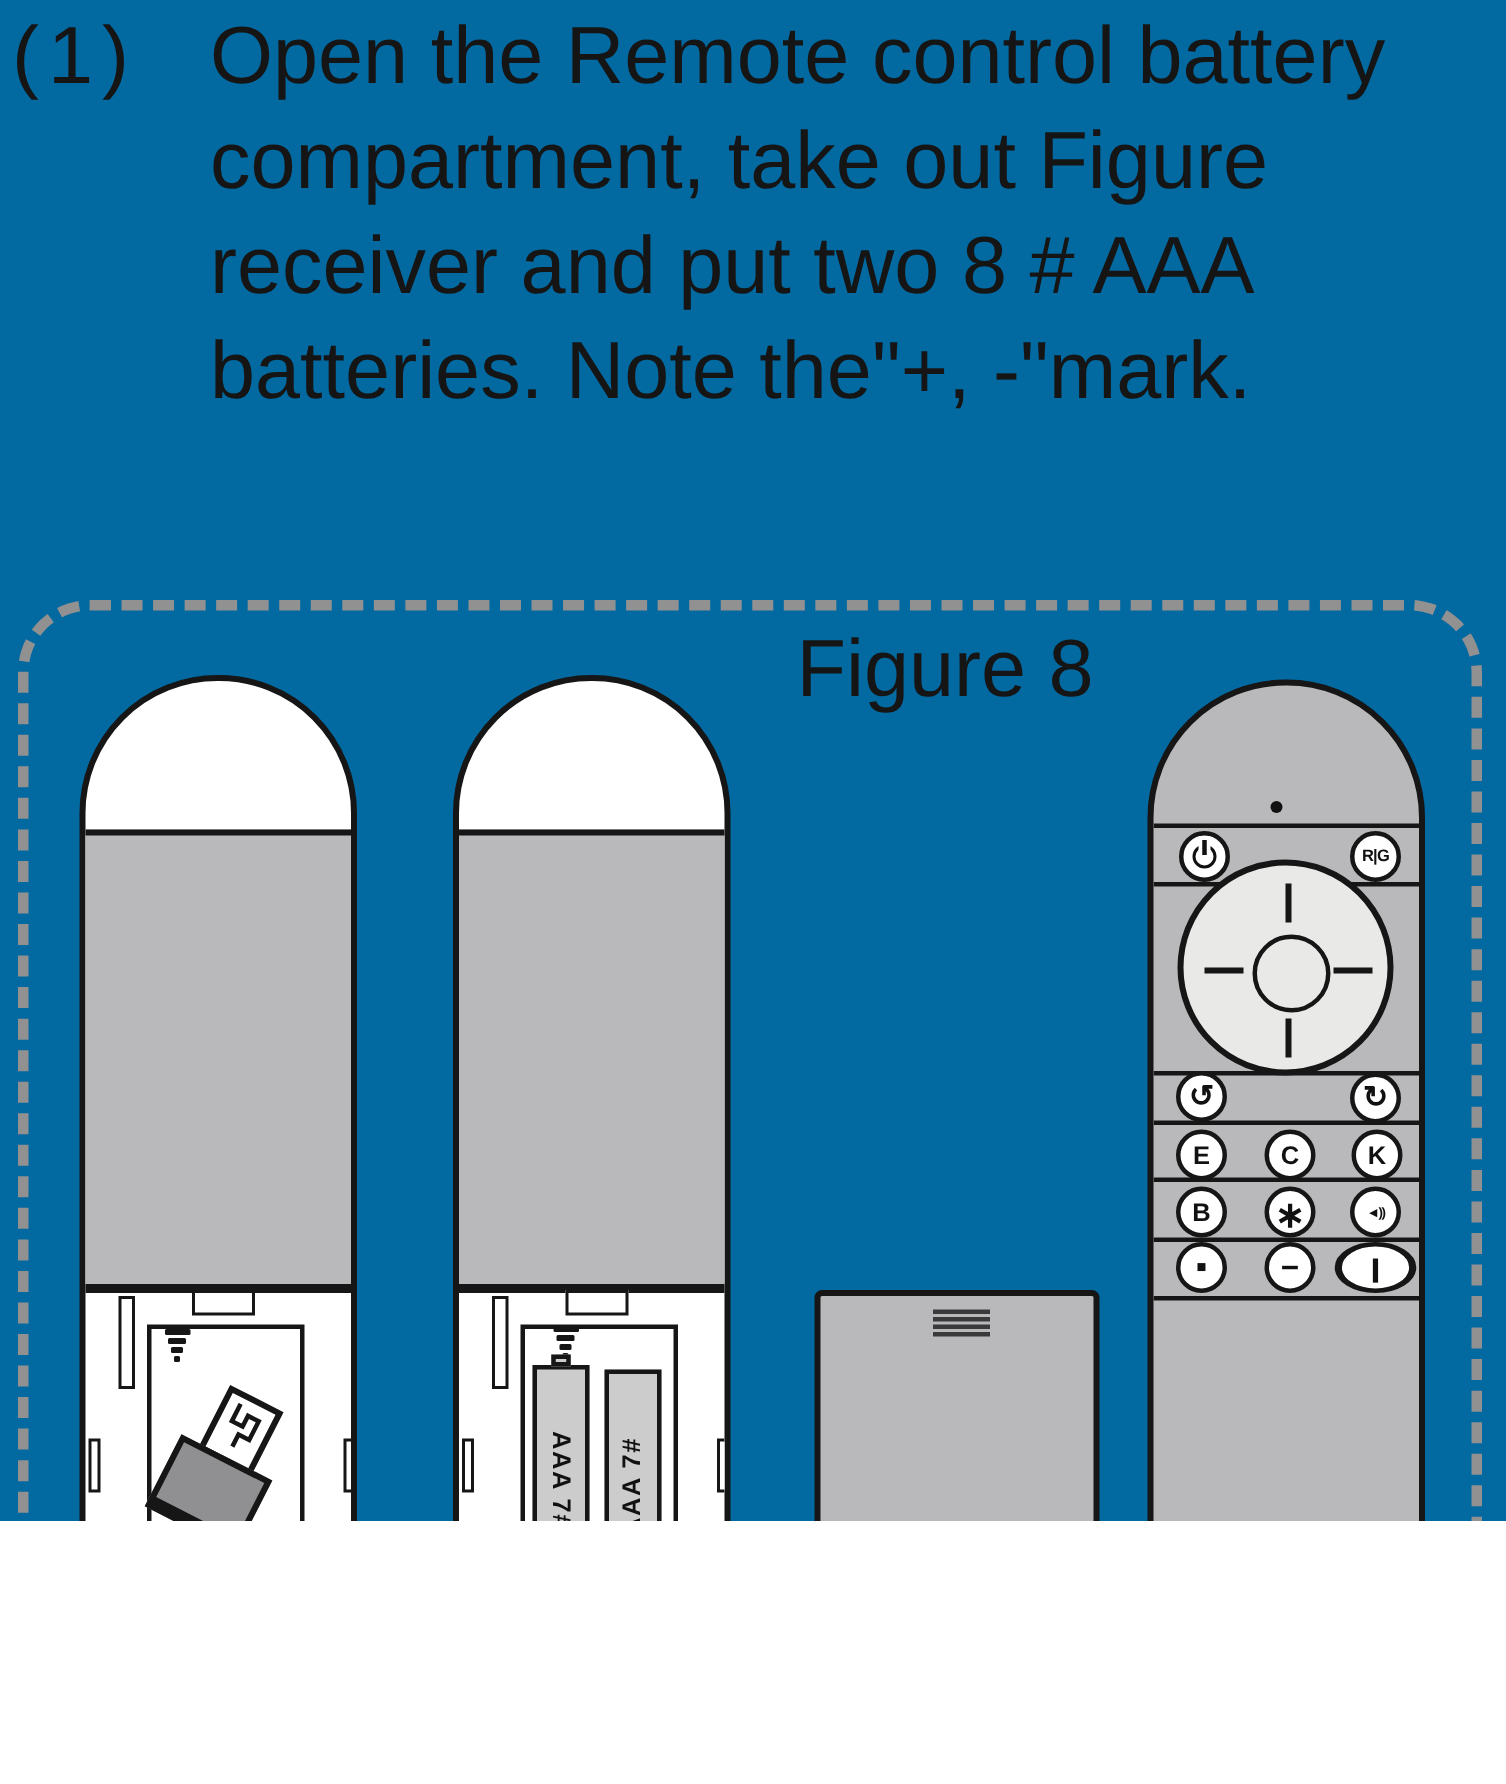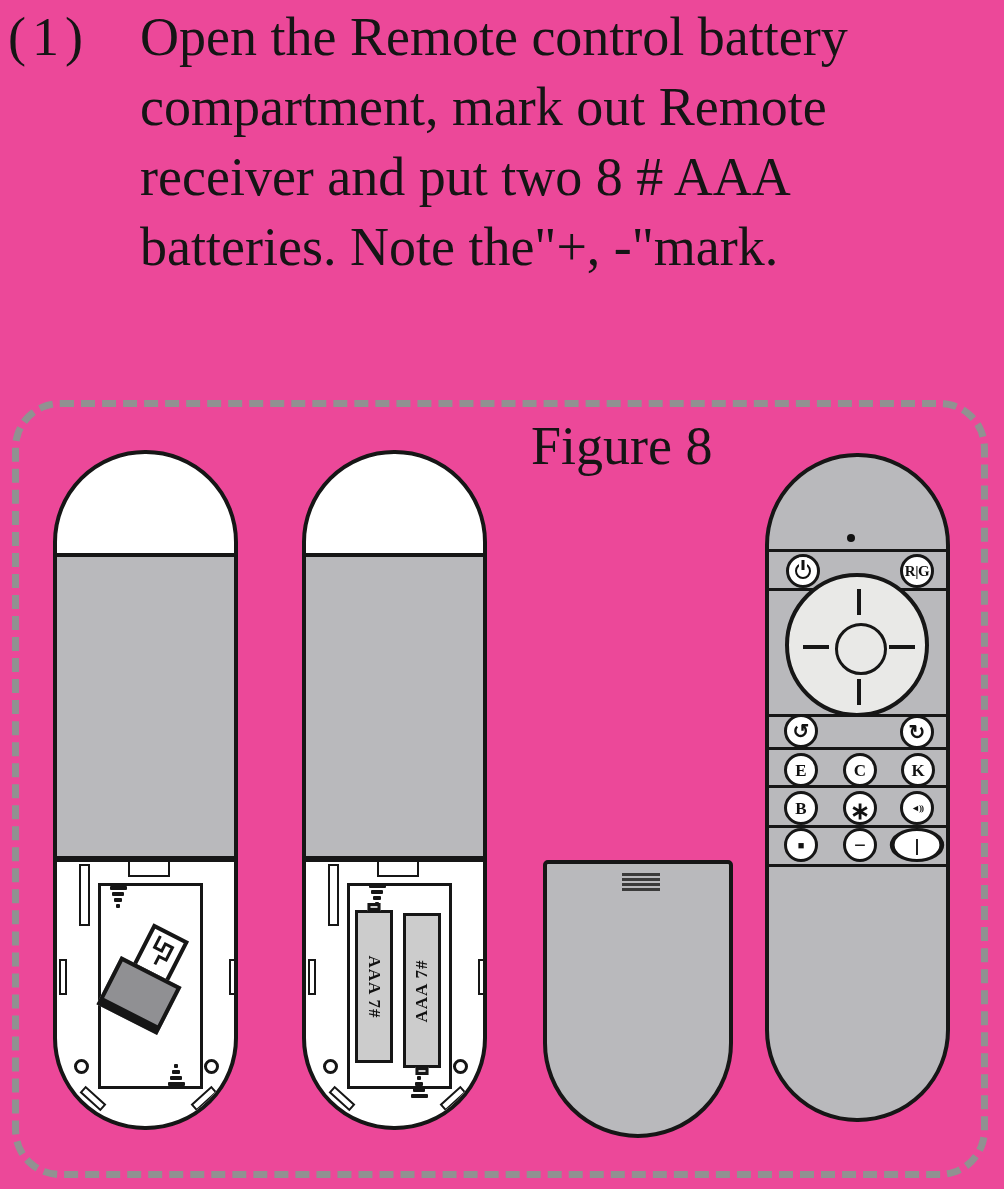--- a/index.html
+++ b/index.html
@@ -1,18 +1,18 @@
 <!DOCTYPE html>
 <html><head>
 <meta charset="utf-8">
 <style>
   html,body{margin:0;padding:0;background:#fff;}
   *{box-sizing:border-box;}
-  .canvas{position:relative;width:1004px;height:1189px;background:#ec4899;overflow:hidden;
-          font-family:Liberation Serif, serif;color:#121212;}
+  .canvas{position:relative;width:1004px;height:1014px;background:#0369a1;overflow:hidden;
+          font-family:Liberation Sans, sans-serif;color:#121212;}
 
   
   .instruction{position:absolute;left:8px;top:2px;width:992px;font-size:54px;line-height:70px;
                color:#151515;letter-spacing:0px;white-space:nowrap;}
   .inum{display:inline-block;width:132px;letter-spacing:6px;}
   .iline.cont{margin-left:132px;}
 
   
   .figure-box{position:absolute;left:12px;top:400px;width:976px;height:778px;
               border:7px dashed #919191;border-radius:48px;}
@@ -78,39 +78,39 @@
   .dpad-center{position:absolute;left:46px;top:46px;width:52px;height:52px;border-radius:50%;
                background:#e9e9e7;border:3.5px solid #161616;}
   .tick{position:absolute;background:#161616;z-index:3;}
   .tick.n{left:88px;top:132px;width:4px;height:26px;}
   .tick.s{left:88px;top:222px;width:4px;height:26px;}
   .tick.w{left:34px;top:188px;width:26px;height:4px;}
   .tick.e{left:120px;top:188px;width:26px;height:4px;}
   .btn{position:absolute;width:34px;height:34px;border:3px solid #161616;border-radius:50%;background:#fff;
        display:flex;align-items:center;justify-content:center;font-weight:700;color:#111;z-index:3;
        font-size:17px;line-height:1;}
-  .btn.small-txt{font-size:15px;letter-spacing:-0.5px;}
+  .btn.small-txt{font-size:11px;letter-spacing:-0.5px;}
   .btn.arrow{font-size:20px;}
   .btn.star{font-size:24px;padding-top:6px;}
   .btn.vol{font-size:9px;letter-spacing:-1px;}
   .btn.stop{font-size:11px;}
   .btn.minus{font-size:21px;}
   .btn.bar{font-size:17px;font-weight:900;transform:scaleX(1.6);}
   .power-glyph{position:relative;width:16px;height:16px;border:2.5px solid #111;border-radius:50%;}
   .power-glyph::before{content:"";position:absolute;left:50%;transform:translateX(-50%);top:-5px;
                        width:3px;height:10px;background:#111;box-shadow:0 0 0 2.5px #fff;}
 </style>
 </head>
 <body>
 
 <div class="canvas">
 
   <div class="instruction">
     <div class="iline"><span class="inum">(1)</span><span>Open the Remote control battery</span></div>
-    <div class="iline cont">compartment, mark out Remote</div>
+    <div class="iline cont">compartment, take out Figure</div>
     <div class="iline cont">receiver and put two 8 # AAA</div>
     <div class="iline cont">batteries. Note the"+, -"mark.</div>
   </div>
 
   <div class="figure-box">
     <div class="figure-caption">Figure 8</div>
 
     <div class="remote-shell" style="left:34px;top:43px;">
       <div class="gray-band"></div>
       <div class="latch-bar"></div>

